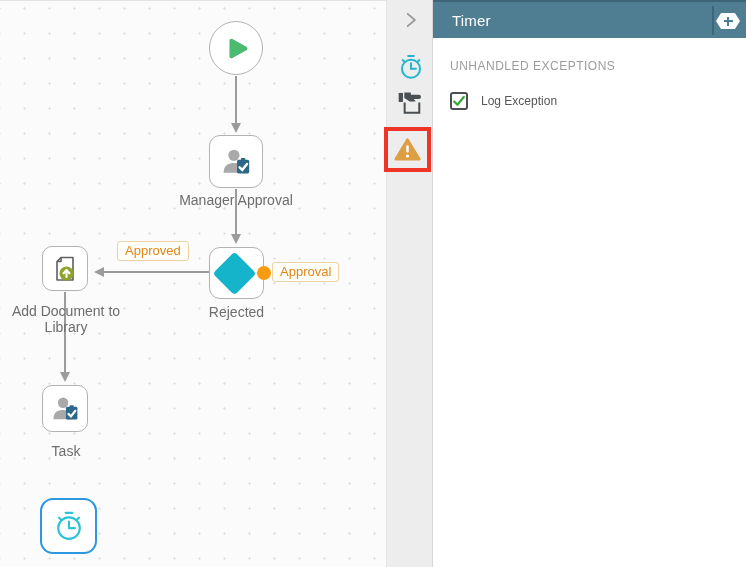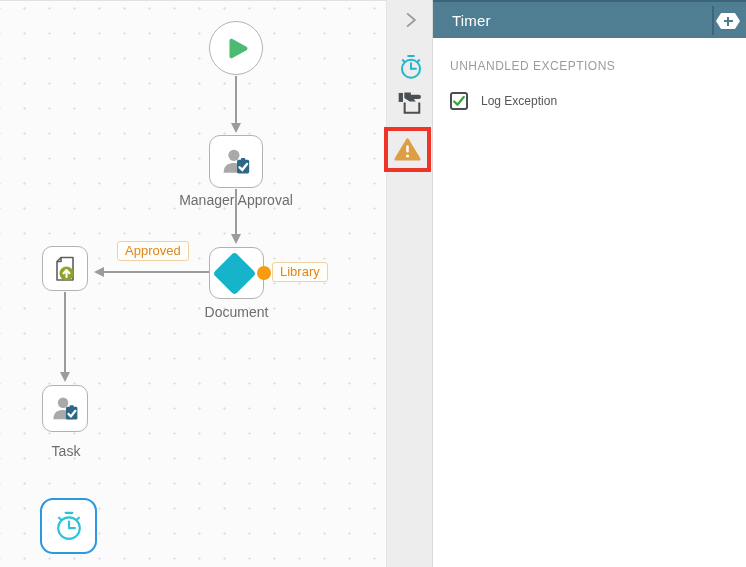--- a/index.html
+++ b/index.html
@@ -130,37 +130,38 @@
           <rect x="19.3" y="11.6" width="4.2" height="3" rx="0.8" fill="#2c6788"></rect>
           <path d="M18 20.6 L20.6 23.1 L25.2 17.4" stroke="#fff" stroke-width="2.3" fill="none" stroke-linecap="round"></path>
         </svg>
       </span>
     </div>
     <div class="node-label lbl-ma">Manager Approval</div>
 
     <div class="node node-dec">
       <span class="diamond"></span>
     </div>
-    <div class="node-label lbl-dec">Document</div>
+    <div class="node-label lbl-dec">Rejected</div>
 
     <div class="chip chip-approved">Approved</div>
     <div class="orange-dot"></div>
-    <div class="chip chip-rejected">Library</div>
+    <div class="chip chip-rejected">Approval</div>
 
     <div class="node node-doc">
       <span style="display:flex">
         <svg viewBox="0 0 30 30" width="30" height="30">
           <path d="M11 3.5 H23 V26 H7 V7.5 Z" fill="#fff" stroke="#606060" stroke-width="1.6" stroke-linejoin="round"></path>
           <path d="M11 3.5 V7.5 H7" fill="none" stroke="#606060" stroke-width="1.6" stroke-linejoin="round"></path>
           <circle cx="16.5" cy="19.5" r="7" fill="#8ea32c"></circle>
           <path d="M16.5 23 V17.2" stroke="#fff" stroke-width="2.2" stroke-linecap="round"></path>
           <path d="M13.6 19.3 L16.5 16.1 L19.4 19.3" stroke="#fff" stroke-width="2.2" fill="none" stroke-linecap="round" stroke-linejoin="round"></path>
         </svg>
       </span>
     </div>
+    <div class="node-label lbl-doc">Add Document to Library</div>
 
     <div class="node node-task">
       <span style="display:flex">
         <svg viewBox="0 0 30 30" width="29" height="29">
           <circle cx="12.5" cy="9" r="5.4" fill="#a9a9a9"></circle>
           <path d="M2.5 26 C2.5 18.5 7.5 16.5 12.5 16.5 C16.5 16.5 20 17.6 22 20.2 L22 26 Z" fill="#a9a9a9"></path>
           <rect x="15.5" y="13.3" width="11.8" height="13.2" rx="1.5" fill="#2c6788"></rect>
           <rect x="19.3" y="11.6" width="4.2" height="3" rx="0.8" fill="#2c6788"></rect>
           <path d="M18 20.6 L20.6 23.1 L25.2 17.4" stroke="#fff" stroke-width="2.3" fill="none" stroke-linecap="round"></path>
         </svg>

